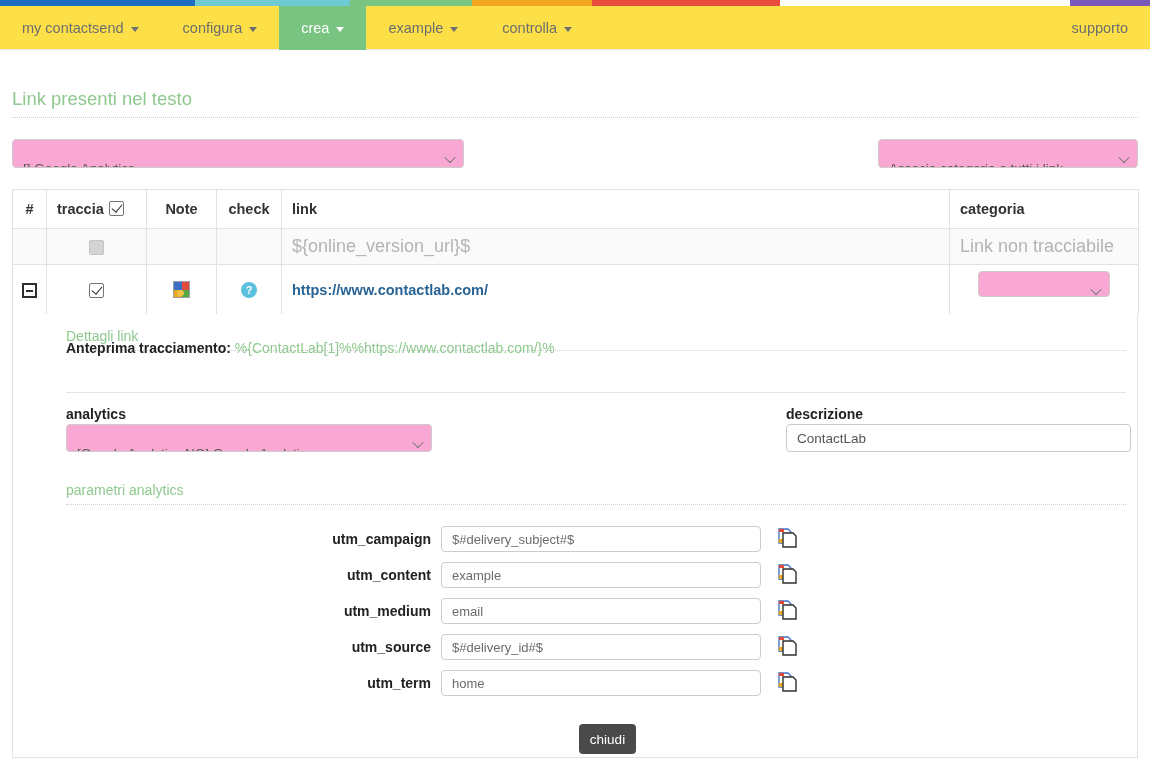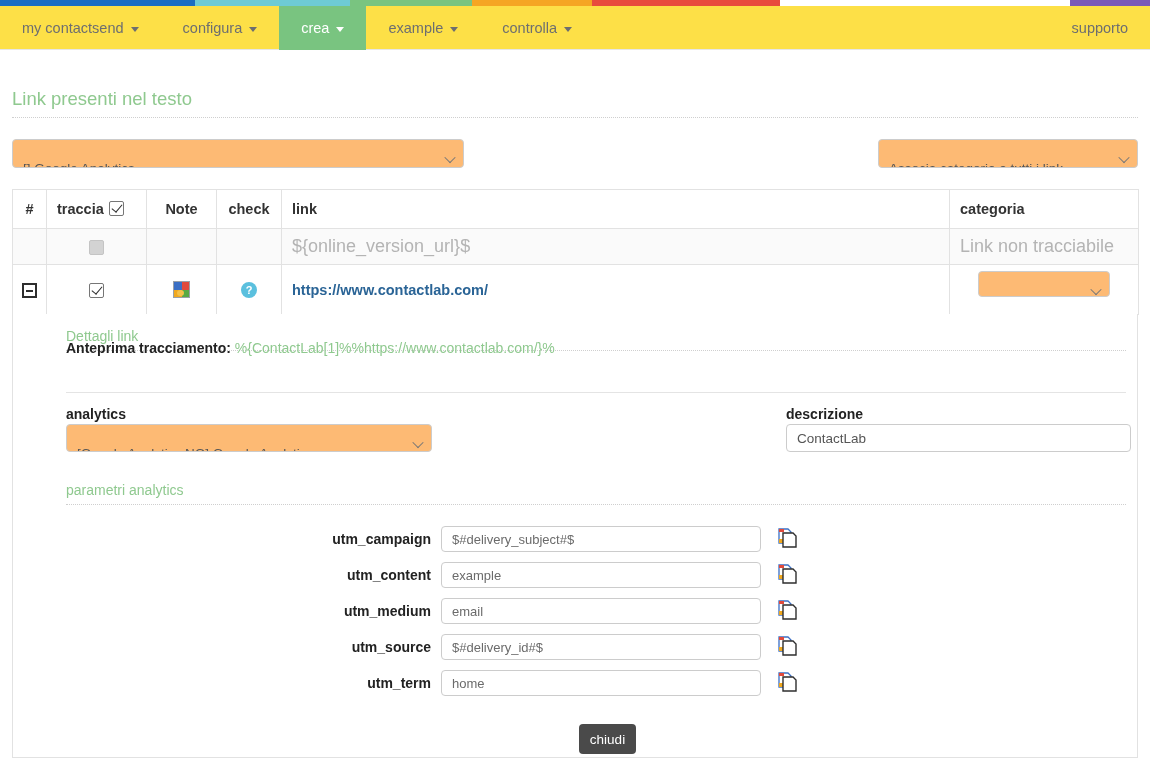--- a/index.html
+++ b/index.html
@@ -51,21 +51,21 @@
   }
   .title-rule {
     position: absolute; left: 12px; top: 117px; width: 1126px;
     border-top: 1px dotted #cfcfcf; height: 0;
   }
 
   
   .sel {
     appearance: none; -webkit-appearance: none;
     border: 1px solid #ccc; border-radius: 4px;
-    background: #fdba74;
+    background: #f9a8d4;
     font-family: "Liberation Sans", sans-serif;
     font-size: 13.5px; color: #555;
     padding: 16px 28px 0 10px;
     height: 28px; line-height: 26px;
     cursor: pointer;
   }
   .selwrap { position: relative; display: inline-block; }
   .selwrap .chev {
     position: absolute; right: 10px; top: 50%; margin-top: -3px;
     width: 8px; height: 8px; pointer-events: none;

